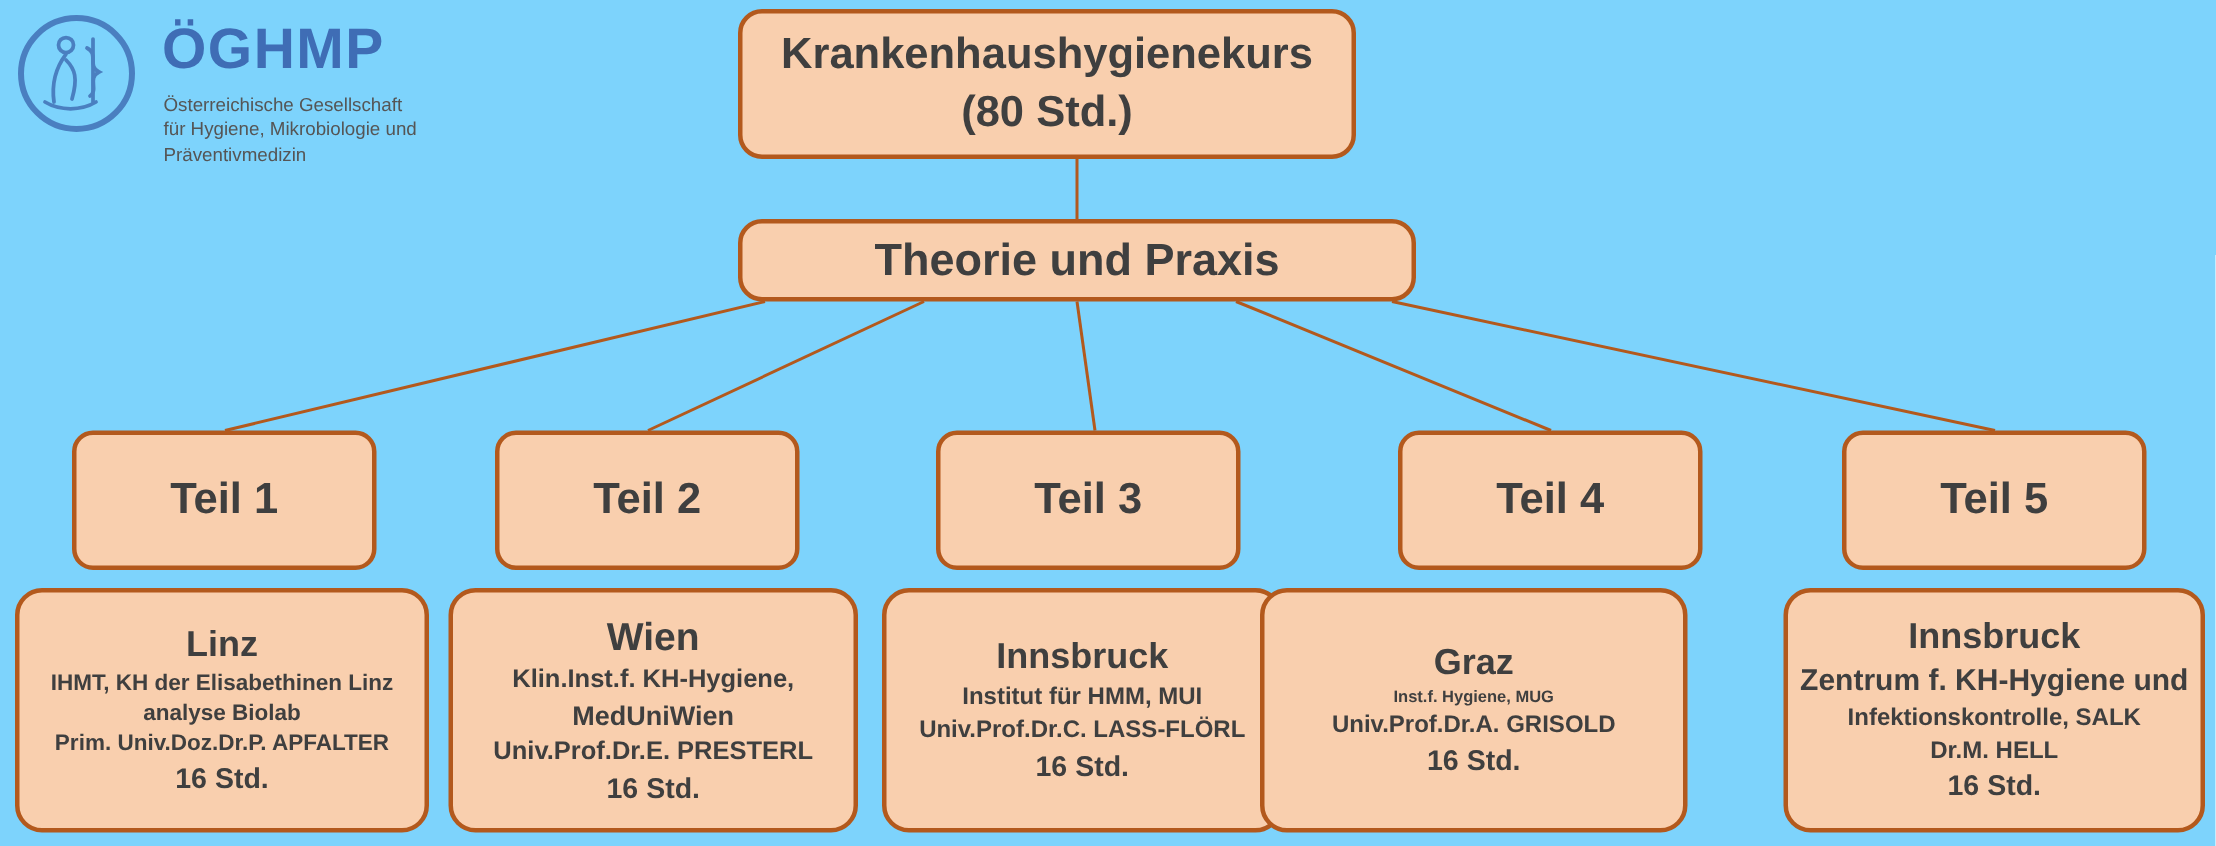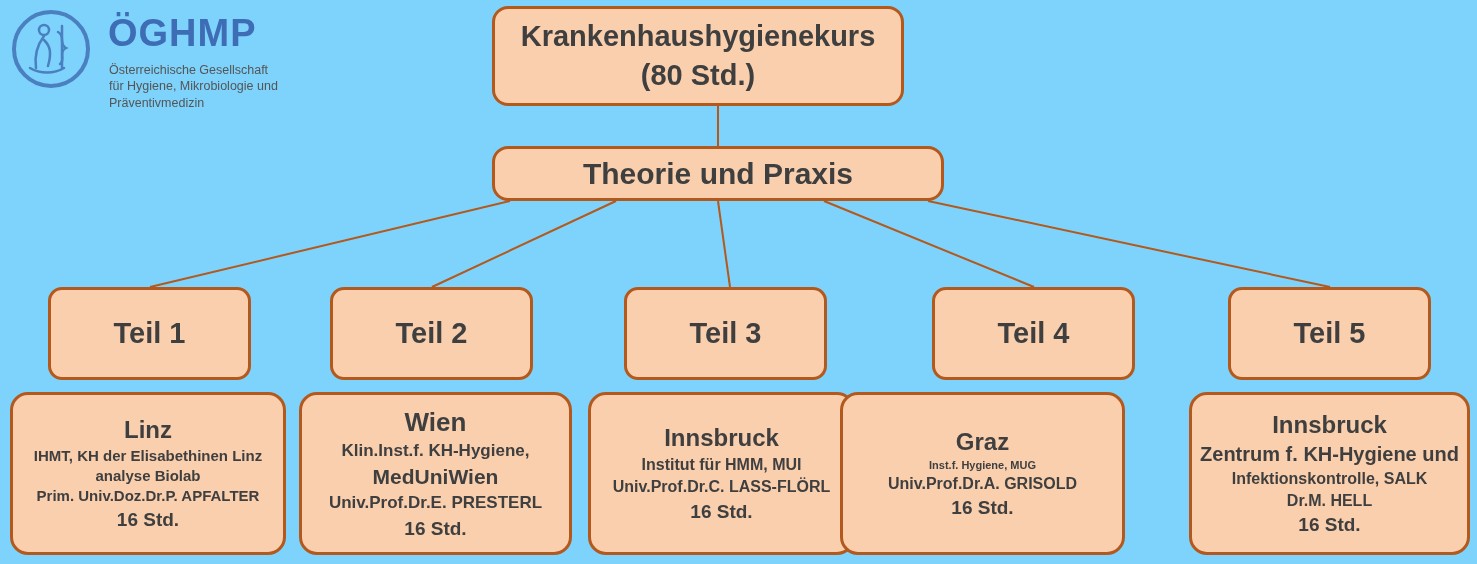--- a/index.html
+++ b/index.html
@@ -105,21 +105,21 @@
     <div class="detail-city">Linz</div>
     <div class="detail-line">IHMT, KH der Elisabethinen Linz</div>
     <div class="detail-line">analyse Biolab</div>
     <div class="detail-line">Prim. Univ.Doz.Dr.P. APFALTER</div>
     <div class="detail-hours">16 Std.</div>
   </div>
 
   <div class="box detail-box" style="left:299px;width:273px;">
     <div class="detail-city" style="font-size:26px;">Wien</div>
     <div class="detail-line" style="font-size:17px;">Klin.Inst.f. KH-Hygiene,</div>
-    <div class="detail-line" style="font-size:21px;">MedUniWien</div>
+    <div class="detail-line" style="font-size:18px;">MedUniWien</div>
     <div class="detail-line" style="font-size:17px;">Univ.Prof.Dr.E. PRESTERL</div>
     <div class="detail-hours">16 Std.</div>
   </div>
 
   <div class="box detail-box" style="left:588px;width:267px;">
     <div class="detail-city">Innsbruck</div>
     <div class="detail-line" style="font-size:16px;">Institut für HMM, MUI</div>
     <div class="detail-line" style="font-size:16px;">Univ.Prof.Dr.C. LASS-FLÖRL</div>
     <div class="detail-hours">16 Std.</div>
   </div>

